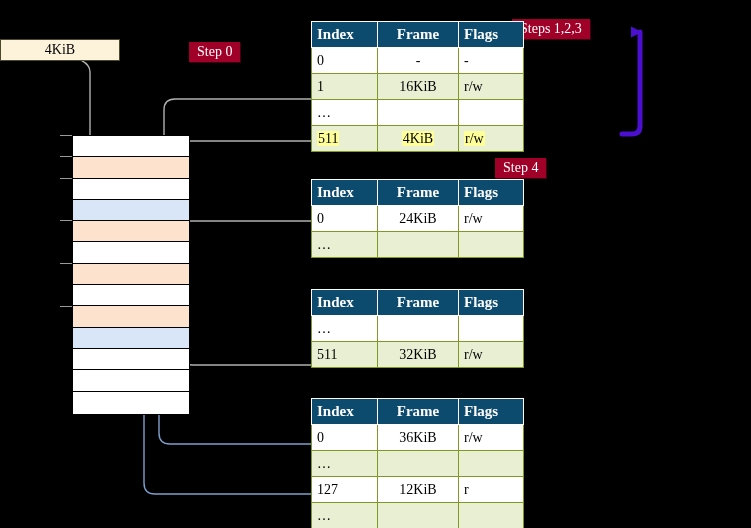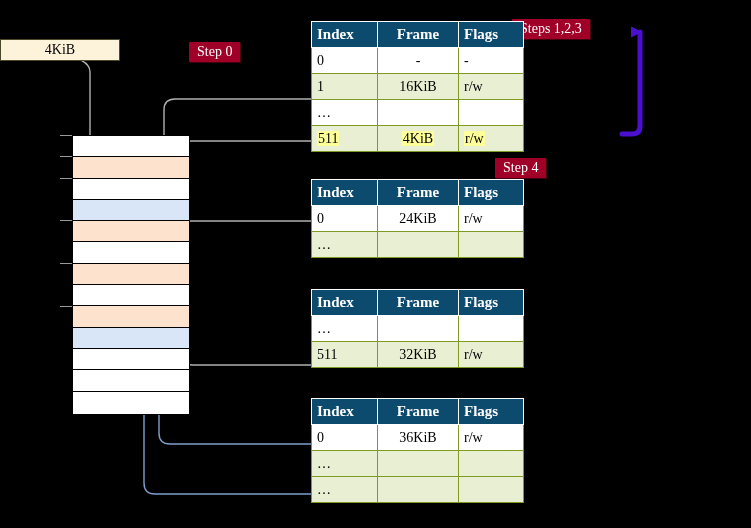--- a/index.html
+++ b/index.html
@@ -200,20 +200,25 @@
         <tr class="plain">
           <td class="c-idx">0</td>
           <td class="c-frm">36KiB</td>
           <td class="c-flg">r/w</td>
         </tr>
         <tr class="alt">
           <td class="c-idx">…</td>
           <td class="c-frm"></td>
           <td class="c-flg"></td>
         </tr>
+        <tr class="plain">
+          <td class="c-idx">127</td>
+          <td class="c-frm">12KiB</td>
+          <td class="c-flg">r</td>
+        </tr>
         <tr class="alt">
           <td class="c-idx">…</td>
           <td class="c-frm"></td>
           <td class="c-flg"></td>
         </tr>
       </tbody>
     </table>
 
 </div>
 

